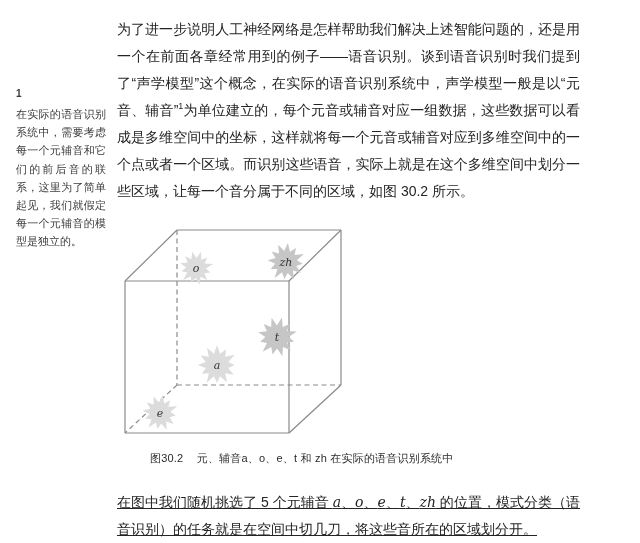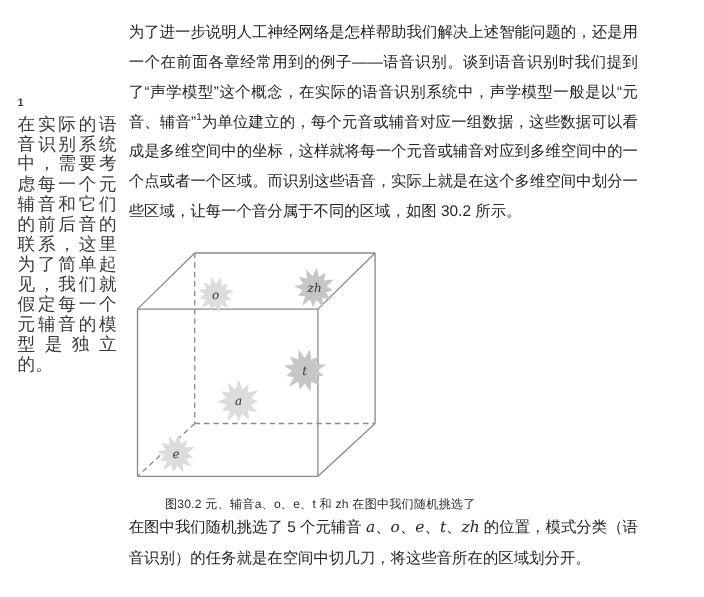--- a/index.html
+++ b/index.html
@@ -2,30 +2,30 @@
 <html><head>
 <meta charset="utf-8">
 <style>
   html,body{margin:0;padding:0;background:#ffffff;}
   .page{
     position:relative;width:640px;height:543px;background:#ffffff;
     font-family:"Liberation Sans",sans-serif;overflow:hidden;
   }
   .margin-note{position:absolute;left:16px;top:88px;width:90px;color:#3a3a3a;}
   .note-marker{font-size:10px;font-weight:bold;margin-bottom:6px;}
-  .note-text{font-size:16px;line-height:18.2px;text-align:justify;}
+  .note-text{font-size:11px;line-height:18.2px;text-align:justify;}
   .main-col{position:absolute;left:117px;top:16px;width:463px;color:#242424;}
   .body-para{margin:0;font-size:14px;line-height:27px;text-align:justify;}
   .body-para sup{font-size:9px;line-height:0;vertical-align:super;}
   .body-para .lat{font-family:"DejaVu Serif",serif;font-style:italic;}
   figure{margin:0;padding:0;}
   #cube-svg{display:block;margin:21px 0 0 5px;}
   figcaption{margin-top:13px;font-size:11px;color:#2b2b2b;letter-spacing:.2px;}
-  .cap-label{padding-left:33px;}
-  #para2{}
+  .cap-label{margin-right:10px;padding-left:33px;}
+  #para2{margin-top:23px;text-decoration:underline;}
 </style>
 </head>
 <body>
 
 <div class="page">
 
   <aside class="margin-note">
     <div class="note-marker">1</div>
     <div class="note-text">在实际的语音识别系统中，需要考虑每一个元辅音和它们的前后音的联系，这里为了简单起见，我们就假定每一个元辅音的模型是独立的。</div>
   </aside>
@@ -54,20 +54,20 @@
           <text x="164" y="39.5" text-anchor="middle" fill="#333333" font-size="11" font-style="italic" font-family="&quot;DejaVu Serif&quot;, serif">zh</text>
           <path d="M159.9,91.6L160.7,100.9L167.6,98.1L165.0,105.1L174.8,105.4L166.6,110.9L172.1,115.4L165.1,116.7L168.9,124.6L160.9,121.0L160.4,130.3L155.1,122.6L150.5,128.4L149.3,121.1L140.6,125.7L145.0,116.9L138.1,115.8L143.4,111.1L136.2,106.2L144.9,105.3L141.6,97.9L149.1,101.0L149.6,91.7L154.9,99.4Z" fill="#c6c6c6"></path>
           <text x="155" y="114.5" text-anchor="middle" fill="#333333" font-size="11" font-style="italic" font-family="&quot;DejaVu Serif&quot;, serif">t</text>
           <path d="M95.0,119.0L98.0,127.8L104.0,123.4L103.2,130.8L112.8,128.7L106.2,136.0L112.6,139.0L106.2,142.0L111.8,148.7L103.2,147.2L105.0,156.3L98.0,150.2L95.0,157.0L92.0,150.2L84.7,156.8L86.8,147.2L79.8,147.8L83.8,142.0L75.6,139.0L83.8,136.0L78.7,129.6L86.8,130.8L85.0,121.7L92.0,127.8Z" fill="#dcdcdc"></path>
           <text x="95" y="142.5" text-anchor="middle" fill="#333333" font-size="11" font-style="italic" font-family="&quot;DejaVu Serif&quot;, serif">a</text>
           <path d="M40.7,169.2L42.2,177.4L48.1,174.3L46.4,180.8L55.3,180.2L48.4,185.8L53.7,189.4L47.6,191.2L51.6,197.9L44.2,195.4L44.6,203.8L39.2,197.4L35.6,203.0L33.8,196.6L26.4,201.5L29.6,193.2L23.3,192.8L27.6,188.2L20.7,184.4L28.4,182.8L24.8,176.4L31.8,178.6L31.4,170.2L36.8,176.6Z" fill="#dcdcdc"></path>
           <text x="38" y="190.5" text-anchor="middle" fill="#333333" font-size="11" font-style="italic" font-family="&quot;DejaVu Serif&quot;, serif">e</text>
         </svg>
       <figcaption>
         <span class="cap-label">图30.2</span>
-        <span class="cap-text">元、辅音a、o、e、t 和 zh 在图中我们随机挑选了</span>
+        <span class="cap-text">元、辅音a、o、e、t 和 zh 在实际的语音识别系统中</span>
       </figcaption>
     </figure>
 
     <p class="body-para" id="para2"><span>在图中我们随机挑选了 5 个元辅音 </span><span class="lat">a</span><span>、</span><span class="lat">o</span><span>、</span><span class="lat">e</span><span>、</span><span class="lat">t</span><span>、</span><span class="lat">zh</span><span> 的位置，模式分类（语音识别）的任务就是在空间中切几刀，将这些音所在的区域划分开。</span></p>
 
   </main>
 </div>
 
 </body></html>

